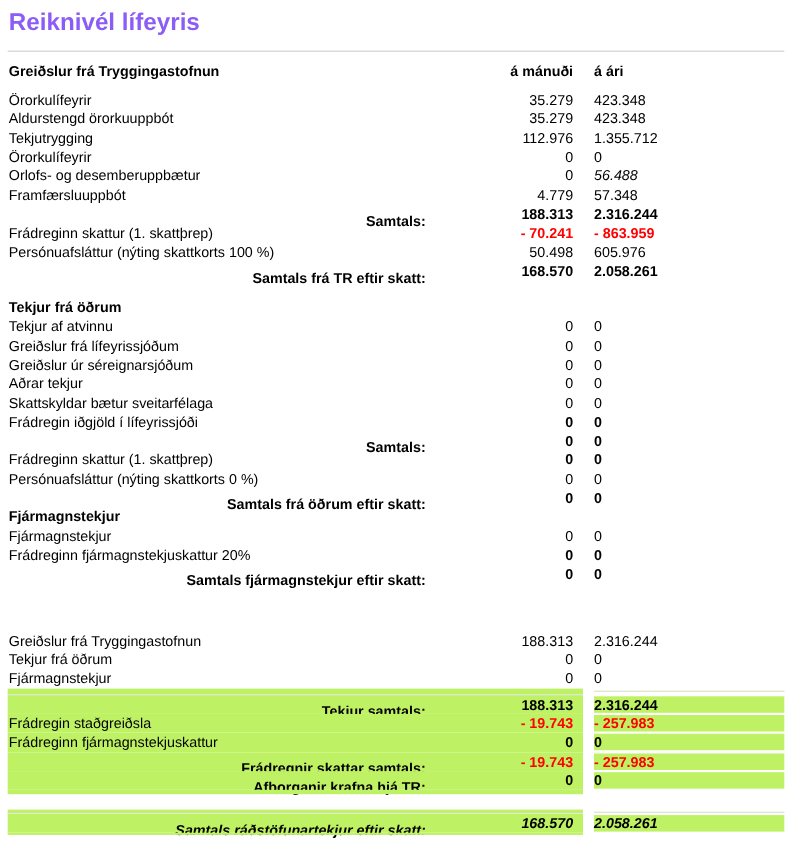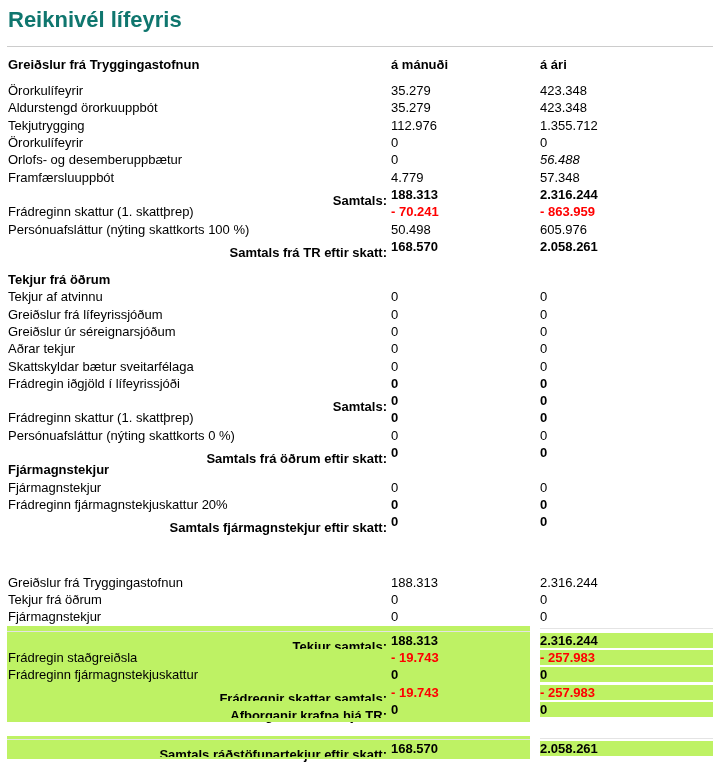--- a/index.html
+++ b/index.html
@@ -1,46 +1,46 @@
 <!DOCTYPE html>
 <html><head>
 <meta charset="utf-8">
 <style>
   html,body{margin:0;padding:0;background:#fff;}
   body{width:722px;height:777px;overflow:hidden;
        font-family:"Liberation Sans","DejaVu Sans",sans-serif;
        font-size:13px;color:#000;-webkit-font-smoothing:antialiased;}
   *{box-sizing:border-box;}
   h1.page-title{margin:8px 0 0 8px;font-size:22px;line-height:24px;
-       font-weight:bold;color:#0f766e;}
+       font-weight:bold;color:#8b5cf6;}
   .row{display:flex;margin-left:7px;width:706px;height:17.3px;
        align-items:center;}
   .left{display:flex;width:523px;height:100%;align-items:center;}
   .cell{white-space:nowrap;overflow:visible;}
   .label{width:384px;padding-left:1px;}
-  .v1{width:133px;padding-right:3px;}
+  .v1{width:133px;text-align:right;padding-right:3px;}
   .gap{width:10px;height:100%;}
   .v2{width:173px;text-align:left;padding-right:3px;}
   .head{height:36px;border-top:1px solid #cccccc;margin-top:14px;}
   .head .label,.head .v1,.head .v2{font-weight:bold;}
   .sect-head{font-weight:bold;}
   .sect-head.mt16{margin-top:16px;}
   .sect-head.mt26{margin-top:26px;}
   .total .label{text-align:right;font-weight:bold;padding-right:4px;margin-top:12px;}
   .total .v1,.total .v2{font-weight:bold;}
   .boldvals .v1,.boldvals .v2{font-weight:bold;}
   .neg .v1,.neg .v2{color:#ff0000;font-weight:bold;}
   .yr-italic .v2{font-style:italic;}
   
   .grayblock .left,.grayblock .v2{background:#bef264;}
   .strip{height:6px;}
   .strip .left,.strip .v2{border-bottom:1px solid #e4e4e4;}
   .padrow{height:4px;}
   .padrow .left,.padrow .v2{border:none;}
-  .footerbar{margin-top:14px;}
+  .footerbar{margin-top:14px;font-style:italic;}
   .footerbar .strip{height:4px;}
   .footerbar .padrow{height:2px;}
 </style>
 </head>
 <body>
 
 <h1 class="page-title">Reiknivél lífeyris</h1>
 
 <div>
   <div class="row head">

